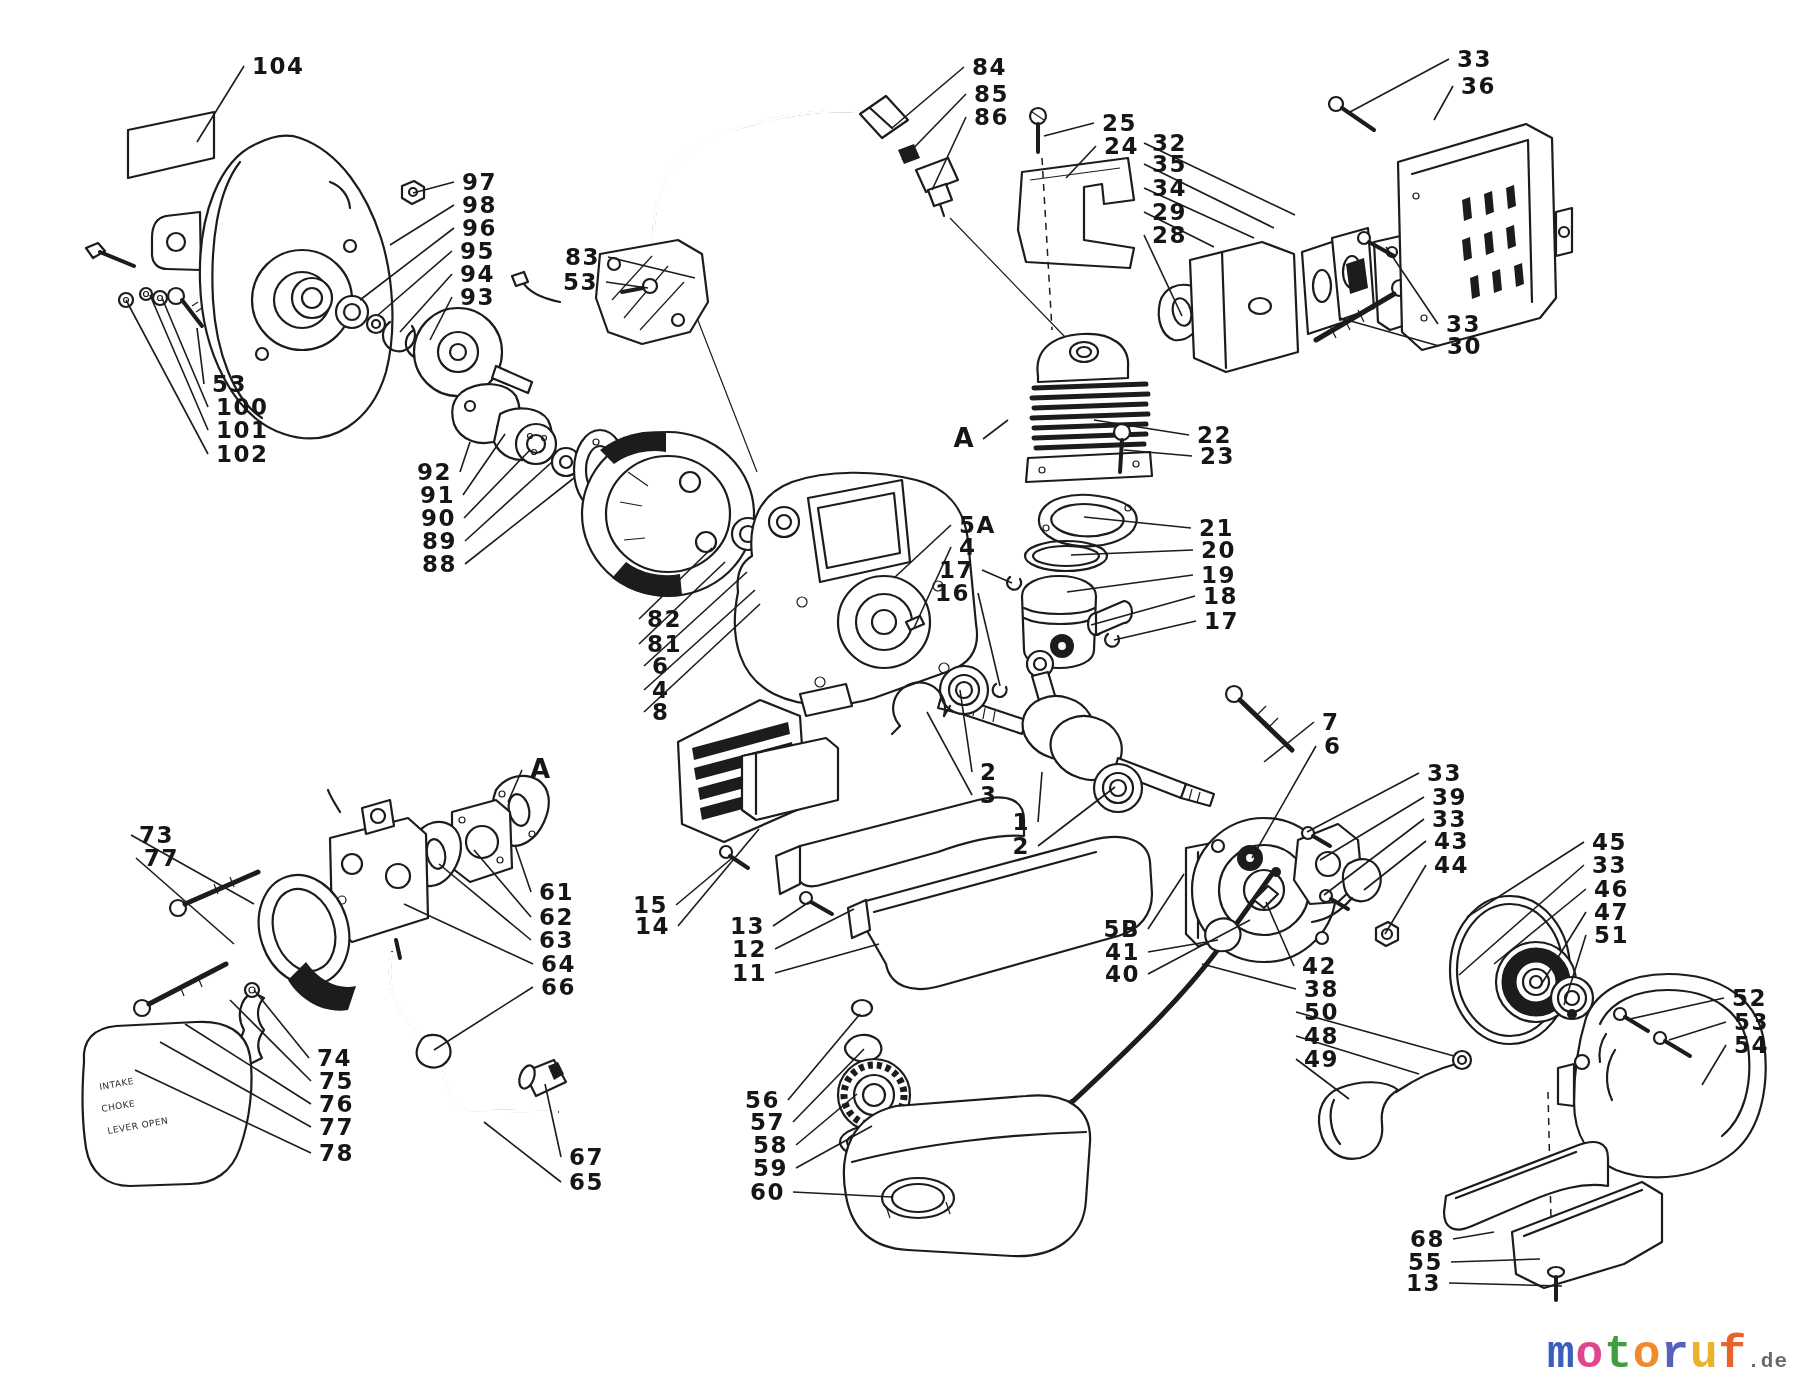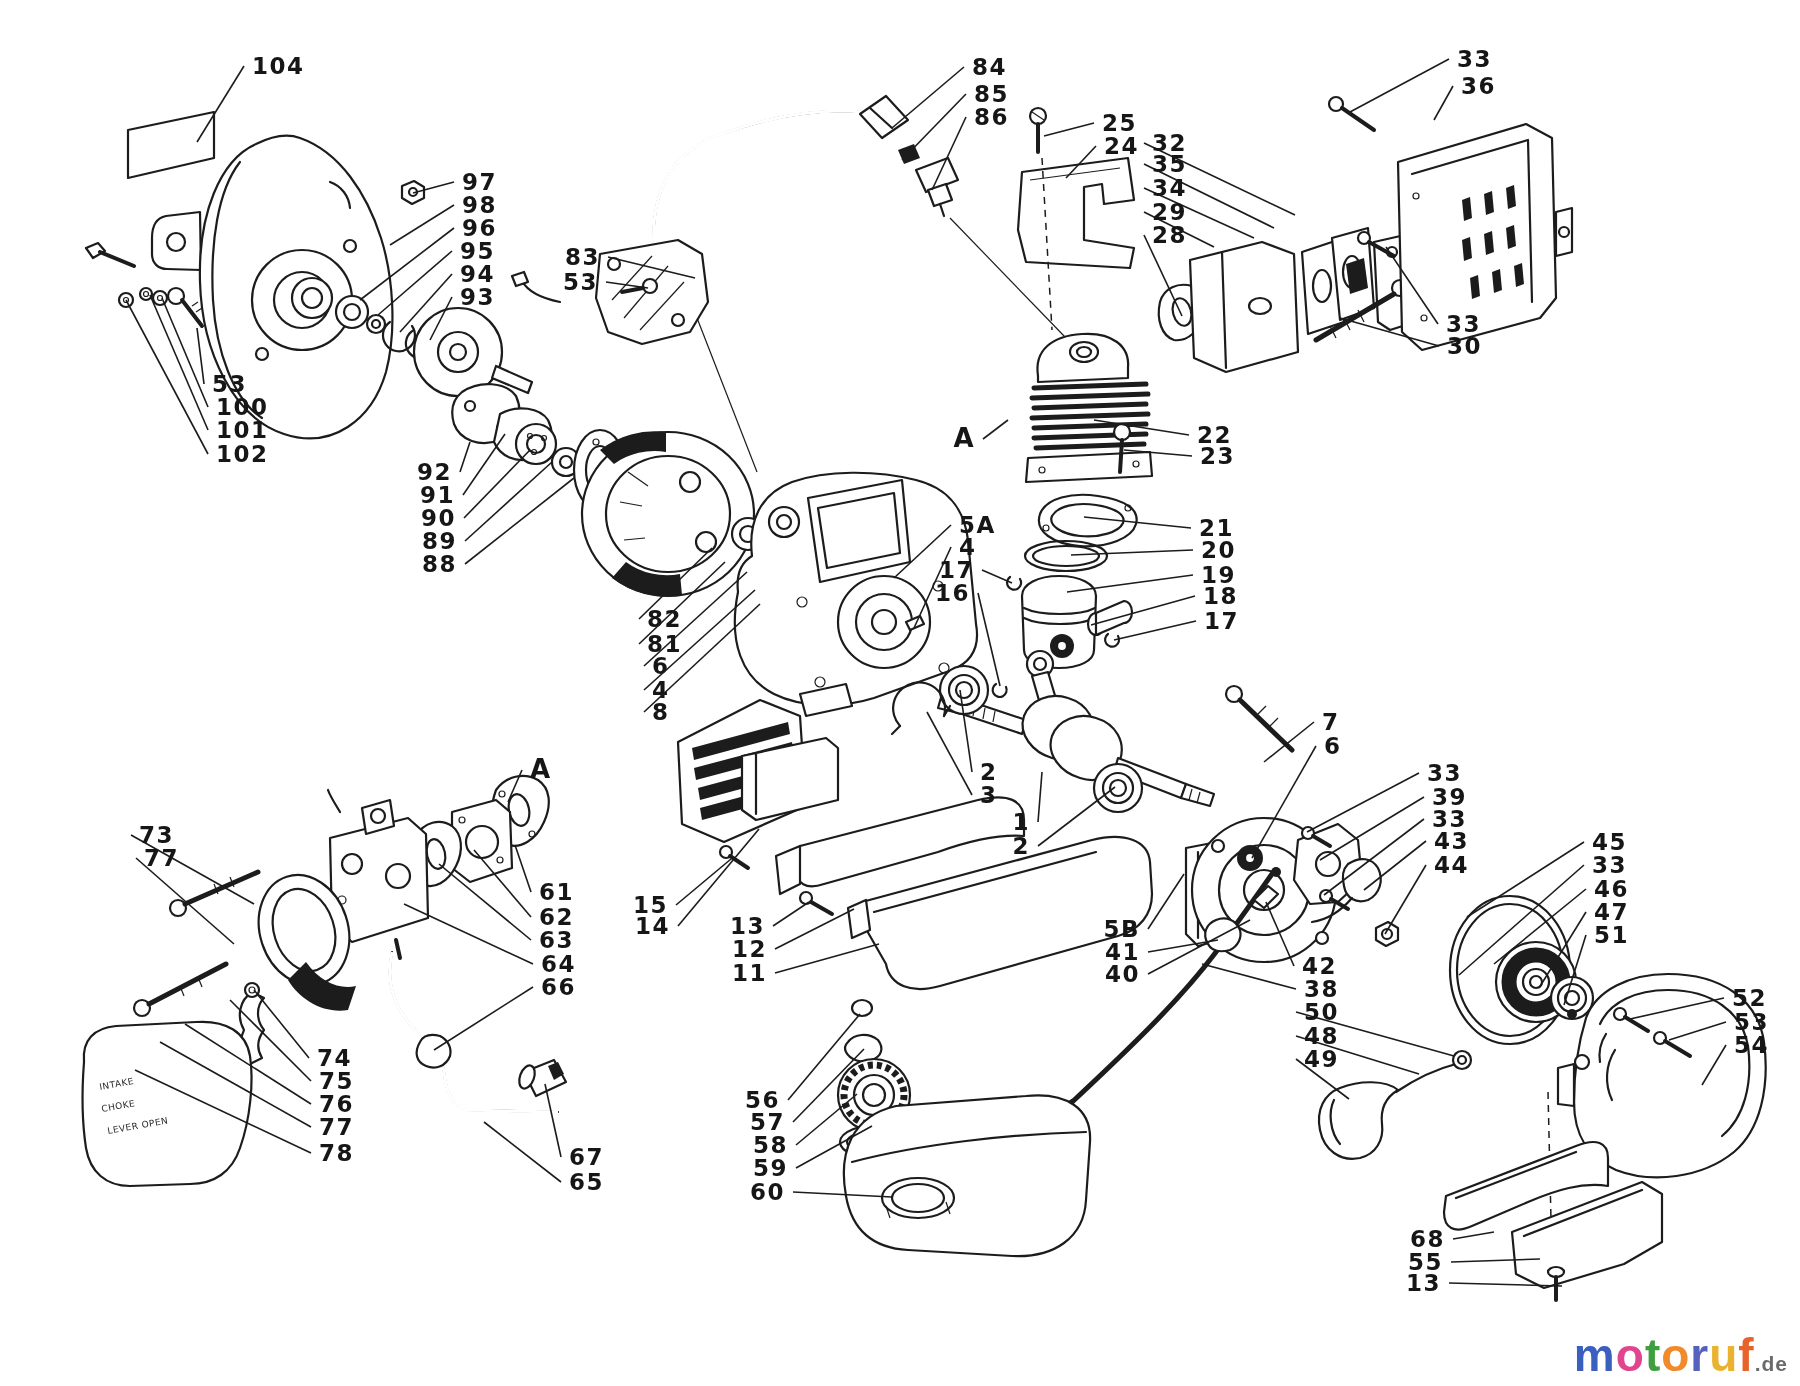--- a/index.html
+++ b/index.html
@@ -12,21 +12,21 @@
   .thin{stroke:#1c1c1c;stroke-width:1.2;fill:none}
   .thick{stroke:#1c1c1c;stroke-width:4;fill:none;stroke-linecap:round}
   .bolt{stroke:#1c1c1c;stroke-width:5;fill:none;stroke-linecap:round}
   .fin{stroke:#1c1c1c;stroke-width:5;fill:none;stroke-linecap:round}
   .dash{stroke:#1c1c1c;stroke-width:1.5;fill:none;stroke-dasharray:7 6}
   .wcore{stroke:#ffffff;stroke-width:3;fill:none}
   .leader{stroke:#1c1c1c;stroke-width:1.6}
   .callout{font-family:"DejaVu Sans",sans-serif;font-size:23px;font-weight:600;fill:#161616;letter-spacing:1.5px}
   .callout.bold{font-size:26px;font-weight:800}
   .decal-text{font-family:"DejaVu Sans",sans-serif;font-size:9px;fill:#2a2a2a;letter-spacing:.5px}
-  .wm{position:absolute;right:12px;bottom:8px;font-family:Liberation Sans, sans-serif;
+  .wm{position:absolute;right:12px;bottom:8px;font-family:Liberation Mono, monospace;
       font-weight:bold;font-size:46px;line-height:1;letter-spacing:1px;white-space:nowrap}
   .wm span{display:inline-block}
   .wm .suffix{font-size:21px;color:#6a6a6a;vertical-align:baseline}
 </style>
 </head>
 <body>
 
 <svg id="art" width="1800" height="1386" viewBox="0 0 1800 1386">
 
   <g>

